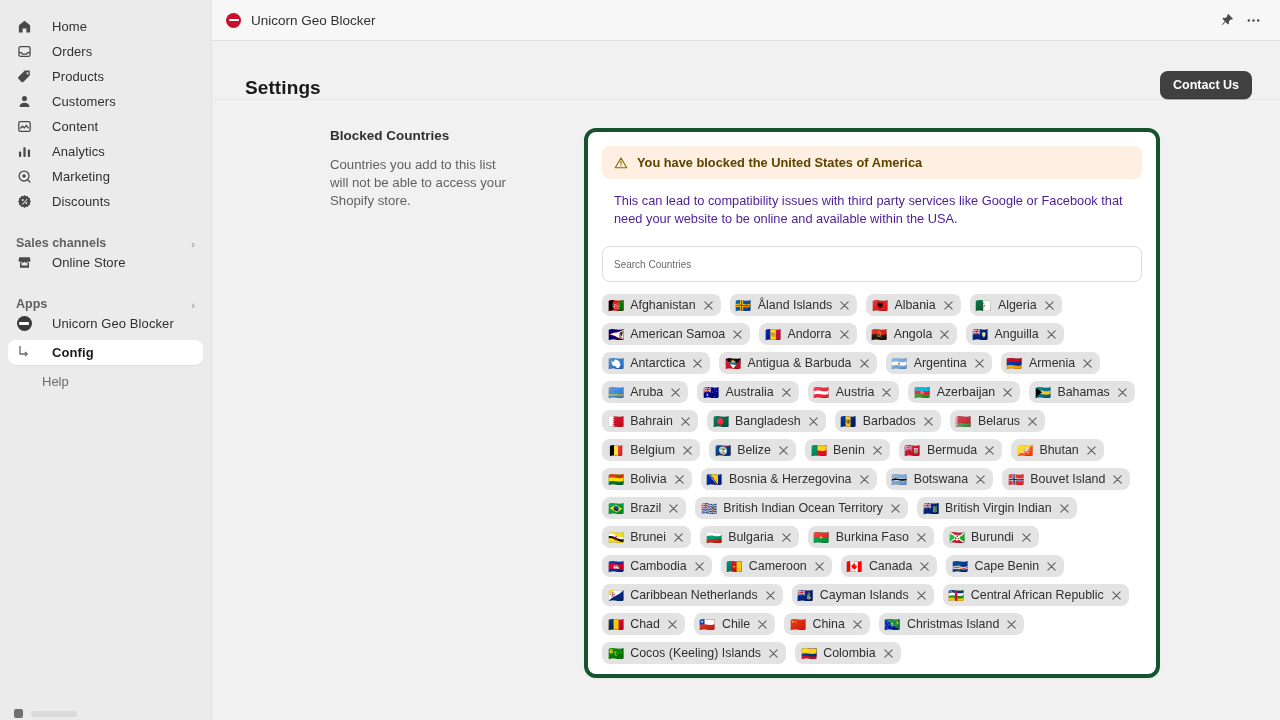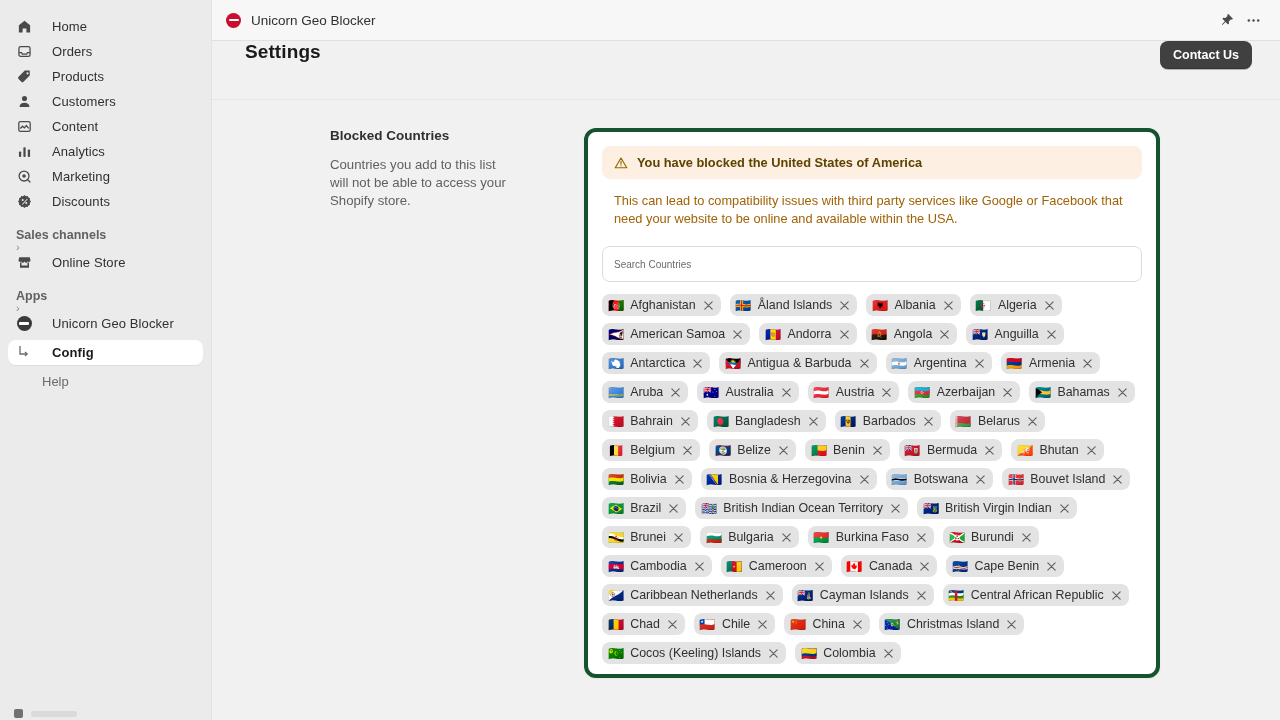--- a/index.html
+++ b/index.html
@@ -36,24 +36,23 @@
   }
   .nav-icon {
     width: 16px; height: 16px;
     display: inline-flex; align-items: center; justify-content: center;
     color: #4a4a4a; flex: 0 0 16px;
   }
   .nav-icon svg { display:block; }
   .nav-spacer { height: 14px; }
 
   .section-head {
-    display:flex; align-items:flex-start; justify-content: space-between;
+    display:flex; align-items:flex-end; justify-content: space-between;
     margin: 0 8px; padding: 0 8px;
     height: 22px;
-    flex-direction: column;
   }
   .section-head .t {
     font-size: 12.5px; color: #616161; font-weight: 600;
   }
   .chev { color: #8a8a8a; font-size: 11px; line-height: 1; }
 
   .nav-item.active {
     background: #ffffff;
     box-shadow: 0 1px 1px rgba(0,0,0,.06);
   }
@@ -99,21 +98,21 @@
   .topbar .title {
     font-size: 13.5px; color: #303030; margin-left: 10px; font-weight: 500;
   }
   .topbar .spacer { flex:1 1 auto; }
   .icon-btn {
     width: 26px; height: 26px; display:flex;align-items:center;justify-content:center;
     color:#4a4a4a; border-radius:6px; cursor:pointer;
   }
 
   .pagehead {
-    height: 59px; display:flex; align-items:flex-start;
+    height: 59px; display:flex; align-items:flex-end;
     padding: 0 28px 0 33px;
     flex: 0 0 59px;
     border-bottom: 1px solid #e6e6e7;
     background:#f1f1f2;
   }
   .pagehead h1 {
     font-size: 19px; font-weight: 600; color: #1a1a1a; letter-spacing: .1px;
   }
   .pagehead .spacer { flex:1 1 auto; }
   .contact-btn {
@@ -144,21 +143,21 @@
     max-height: 596px; overflow: hidden;
   }
   .banner {
     background: #fdf0e3; border-radius: 8px;
     padding: 9px 12px;
     display:flex; align-items:center; gap: 9px;
   }
   .banner .btxt { font-size: 12.8px; font-weight: 700; color:#5e4200; }
   .warn-ico { color:#916a00; display:flex; }
   .banner-sub {
-    font-size: 12.8px; color:#a16207; line-height: 18px;
+    font-size: 12.8px; color:#4c1d95; line-height: 18px;
     padding: 13px 12px 0 12px;
   }
   .search-wrap { padding: 18px 0 0 0; }
   .search {
     width: 100%; height: 36px;
     border: 1px solid #dcdcdc; border-radius: 8px;
     padding: 0 11px; font-size: 10px; color:#303030;
     background:#fff; outline: none;
     font-family: "Liberation Sans", sans-serif;
   }

